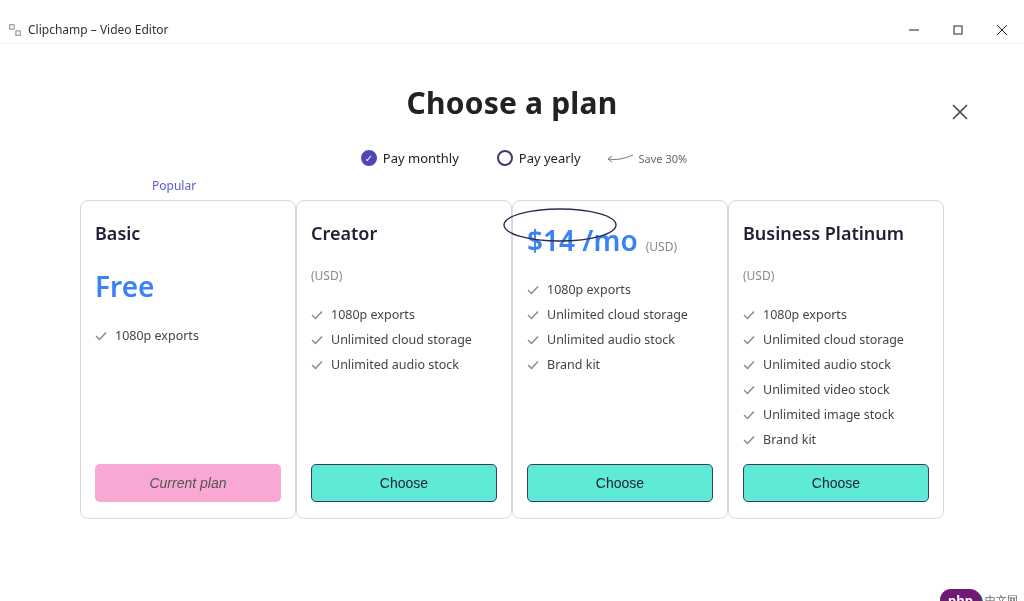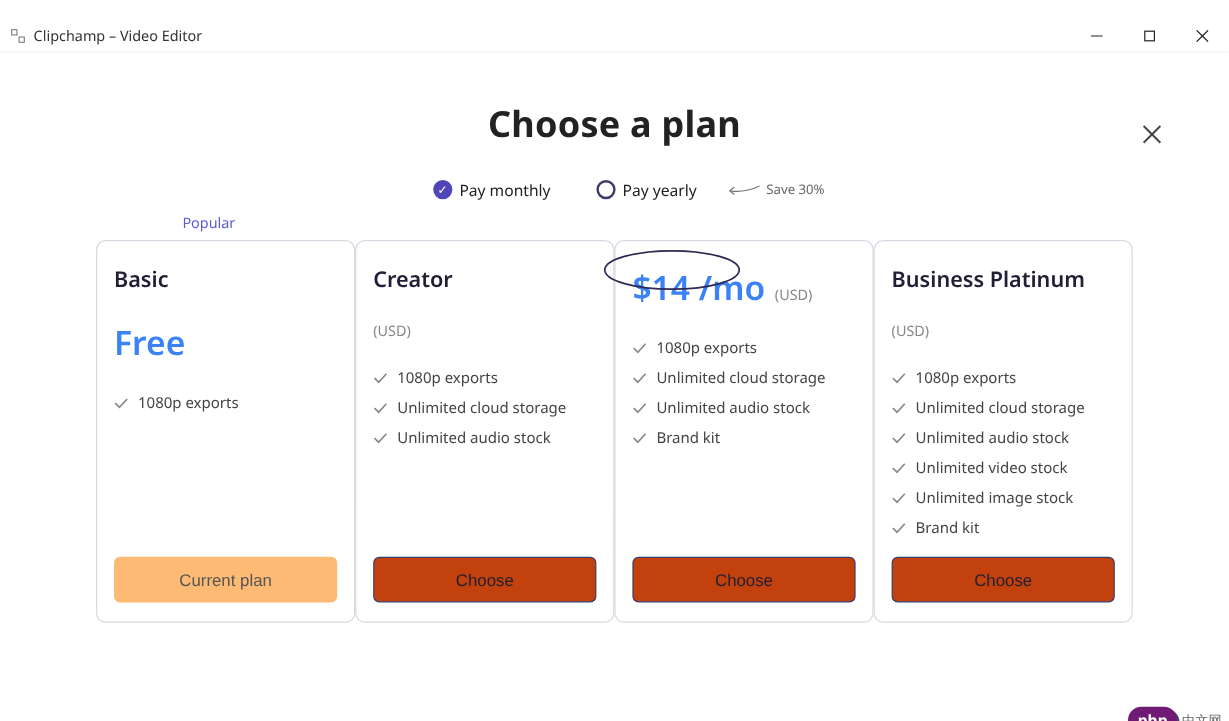--- a/index.html
+++ b/index.html
@@ -34,22 +34,22 @@
   
   .plans { display: flex; gap: 0; justify-content: center; padding: 0 12px; }
   .plan-card { flex: 1; max-width: 216px; min-height: 296px; border: 1px solid #d8d8e2; border-radius: 8px; padding: 20px 14px 16px 14px; display: flex; flex-direction: column; position: relative; }
   .plan-name { font-size: 18px; font-weight: 600; color: #1f1f36; margin-bottom: 22px; }
   .price-row { display: flex; align-items: baseline; gap: 8px; margin-bottom: 22px; }
   .price { font-size: 28px; font-weight: 600; color: #3b82f6; }
   .currency { font-size: 12px; color: #888; }
   .features { list-style: none; display: flex; flex-direction: column; gap: 8px; font-size: 12.5px; color: #444; flex: 1; }
   .features li { display: flex; align-items: center; gap: 8px; }
   .check { width: 12px; height: 12px; flex-shrink: 0; color: #888; }
-  .plan-btn { margin-top: 16px; height: 38px; border: 1.5px solid #3b3b6b; border-radius: 5px; background: #c2410c; font-size: 14px; color: #1f1f36; cursor: pointer; font-weight: 500; }
-  .plan-btn.current { border: none; background: #fdba74; color: #555; cursor: default; }
+  .plan-btn { margin-top: 16px; height: 38px; border: 1.5px solid #3b3b6b; border-radius: 5px; background: #5eead4; font-size: 14px; color: #1f1f36; cursor: pointer; font-weight: 500; }
+  .plan-btn.current { border: none; background: #f9a8d4; color: #555; cursor: default; font-style: italic; }
 
   
   .ellipse-annot { position: absolute; top: 2px; left: -18px; width: 130px; height: 40px; pointer-events: none; }
 
   
   .watermark { position: absolute; right: 6px; bottom: 6px; display: flex; align-items: center; gap: 4px; font-size: 12px; }
   .php-badge { background: #701a75; color: #fff; border-radius: 12px; padding: 2px 8px; font-weight: 700; font-size: 13px; box-shadow: 2px 2px 0 #3b4a7a; }
   .wm-text { color: #666; font-size: 11px; }
 </style>
 </head>

